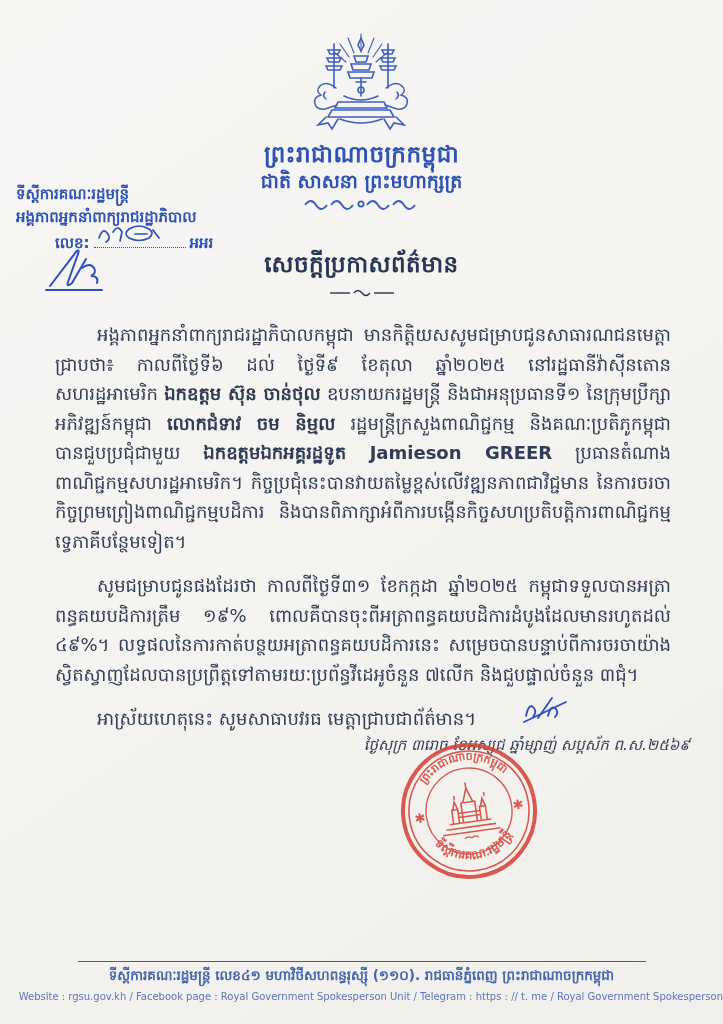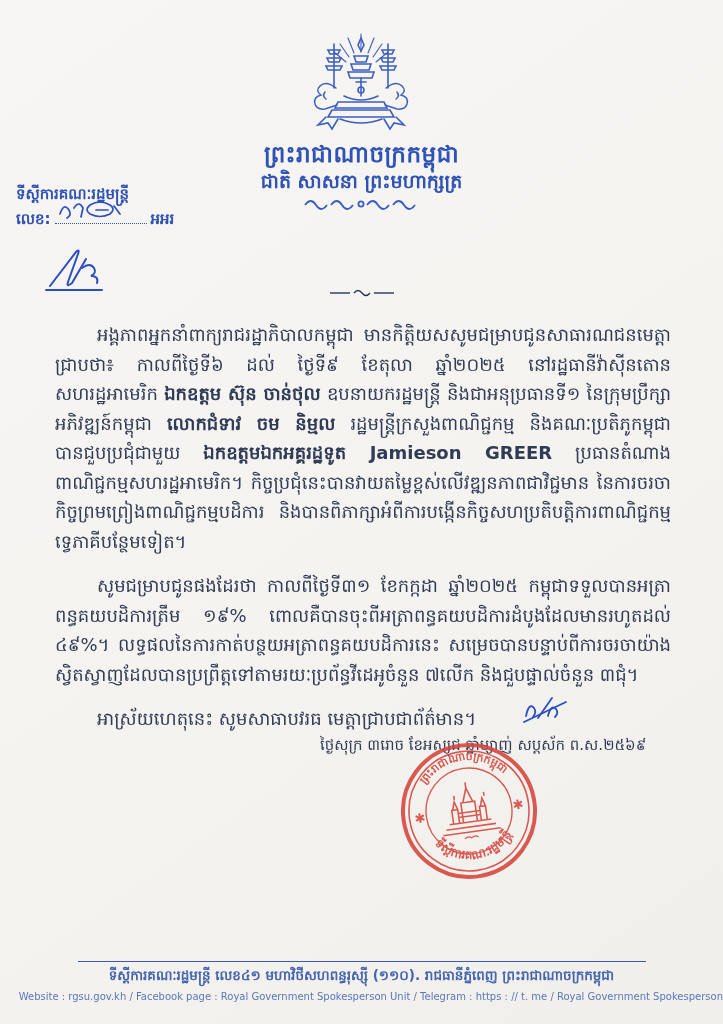--- a/index.html
+++ b/index.html
@@ -11,33 +11,33 @@
   }
   .center{text-align:center;}
   .abs{position:absolute;}
   
   .emblem{left:296px;top:30px;width:130px;height:108px;}
   .kingdom{left:0;top:140px;width:723px;font-size:23px;font-weight:bold;color:#2f52b5;letter-spacing:.5px;}
   .motto{left:0;top:169px;width:723px;font-size:19px;font-weight:bold;color:#2f52b5;}
   .flourish{left:301px;top:196px;width:121px;height:16px;}
   
   .sender{left:16px;top:183px;width:260px;color:#2f52b5;font-weight:bold;font-size:15px;line-height:1.55;}
-  .refline{position:relative;margin-top:2px;}
+  .refline{position:relative;margin-top:2px;margin-left:39px;}
   .dots{display:inline-block;width:92px;border-bottom:1.5px dotted #2f52b5;height:12px;margin:0 4px;}
   .scribble{position:absolute;left:40px;top:-12px;}
   .sig{left:42px;top:246px;width:70px;height:48px;}
   
   .title{left:0;top:250px;width:723px;font-size:23px;font-weight:bold;color:#273656;letter-spacing:.5px;}
   .titledivider{left:330px;top:287px;width:64px;height:12px;}
   
   .body{left:55px;top:320px;width:616px;font-size:18px;line-height:1.64;color:#303b56;text-align:justify;}
   .body p{margin:0 0 15px 0;text-indent:42px;}
   .closing{margin-top:2px;}
   
-  .dateline{left:320px;top:733px;width:370px;font-size:15px;color:#303b56;text-align:left;line-height:1.7;}
+  .dateline{left:320px;top:733px;width:370px;font-size:15px;color:#303b56;text-align:right;line-height:1.7;font-style:italic;}
   
   .seal{left:398px;top:740px;width:142px;height:142px;transform:rotate(-8deg);opacity:.88;}
   .approval{left:518px;top:692px;width:52px;height:34px;}
   
   .footrule{left:78px;top:961px;width:568px;height:0;border-top:1.6px solid #3a5cb3;}
   .footkh{left:0;top:967px;width:723px;font-size:13.5px;color:#4565b0;font-weight:bold;text-align:center;}
   .footen{left:0;top:991px;width:723px;font-size:10px;color:#5b76ba;text-align:right;}
 </style>
 </head>
 <body>
@@ -97,36 +97,38 @@
   <svg class="abs flourish" viewBox="0 0 121 16" fill="none" stroke="#3c5ec0" stroke-width="1.8">
     <path d="M4 9 q6 -8 11 0 q5 8 11 0"></path>
     <path d="M30 9 q6 -8 11 0 q5 8 11 0"></path>
     <circle cx="60" cy="8" r="2.6"></circle>
     <path d="M66 9 q6 -8 11 0 q5 8 11 0"></path>
     <path d="M92 9 q6 -8 11 0 q5 8 11 0"></path>
   </svg>
 
   <div class="abs sender">
     <div>ទីស្តីការគណៈរដ្ឋមន្ត្រី</div>
+    <div>អង្គភាពអ្នកនាំពាក្យរាជរដ្ឋាភិបាល</div>
     <div class="refline">
       <span>លេខ:</span><span class="dots"></span><span>អអរ</span>
       <svg class="scribble" width="100" height="26" viewBox="0 0 100 26" fill="none" stroke="#2b4fc0" stroke-width="1.7" stroke-linecap="round">
         <path d="M4 18 q4 -12 9 -4 q3 5 -2 8 M18 12 q5 -8 9 0 l-2 9"></path>
         <path d="M34 9 q10 -6 20 0 q6 4 0 9 q-10 5 -20 0 q-6 -4 0 -9"></path>
         <path d="M40 14 h12 M58 10 l6 8"></path>
       </svg>
     </div>
   </div>
 
   <svg class="abs sig" viewBox="0 0 70 48" fill="none" stroke="#2b4fc0" stroke-width="2" stroke-linecap="round">
     <path d="M8 40 L34 6 q4 -4 2 2 L26 36 q-2 6 4 1 l14 -24"></path>
     <path d="M40 22 q8 -6 12 0 q3 5 -3 8 q8 0 6 7"></path>
     <path d="M4 44 h56"></path>
   </svg>
 
+  <div class="abs title center">សេចក្តីប្រកាសព័ត៌មាន</div>
   <svg class="abs titledivider" viewBox="0 0 64 12" fill="none" stroke="#273656" stroke-width="1.4">
     <line x1="0" y1="6" x2="20" y2="6"></line>
     <path d="M24 6 q4 -5 8 0 q4 5 8 0"></path>
     <line x1="44" y1="6" x2="64" y2="6"></line>
   </svg>
 
   <div class="abs body">
     <p><span>អង្គភាពអ្នកនាំពាក្យរាជរដ្ឋាភិបាលកម្ពុជា មានកិត្តិយសសូមជម្រាបជូនសាធារណជនមេត្តាជ្រាបថា៖ កាលពីថ្ងៃទី៦ ដល់ ថ្ងៃទី៩ ខែតុលា ឆ្នាំ២០២៥ នៅរដ្ឋធានីវ៉ាស៊ីនតោន សហរដ្ឋអាមេរិក </span><span style="font-weight: bold;">ឯកឧត្តម ស៊ុន ចាន់ថុល</span><span> ឧបនាយករដ្ឋមន្ត្រី និងជាអនុប្រធានទី១ នៃក្រុមប្រឹក្សាអភិវឌ្ឍន៍កម្ពុជា </span><span style="font-weight: bold;">លោកជំទាវ ចម និម្មល</span><span> រដ្ឋមន្ត្រីក្រសួងពាណិជ្ជកម្ម និងគណៈប្រតិភូកម្ពុជា បានជួបប្រជុំជាមួយ </span><span style="font-weight: bold;">ឯកឧត្តមឯកអគ្គរដ្ឋទូត Jamieson GREER</span><span> ប្រធានតំណាងពាណិជ្ជកម្មសហរដ្ឋអាមេរិក។ កិច្ចប្រជុំនេះបានវាយតម្លៃខ្ពស់លើវឌ្ឍនភាពជាវិជ្ជមាន នៃការចរចាកិច្ចព្រមព្រៀងពាណិជ្ជកម្មបដិការ និងបានពិភាក្សាអំពីការបង្កើនកិច្ចសហប្រតិបត្តិការពាណិជ្ជកម្មទ្វេភាគីបន្ថែមទៀត។</span></p>
     <p><span>សូមជម្រាបជូនផងដែរថា កាលពីថ្ងៃទី៣១ ខែកក្កដា ឆ្នាំ២០២៥ កម្ពុជាទទួលបានអត្រាពន្ធគយបដិការត្រឹម ១៩% ពោលគឺបានចុះពីអត្រាពន្ធគយបដិការដំបូងដែលមានរហូតដល់ ៤៩%។ លទ្ធផលនៃការកាត់បន្ថយអត្រាពន្ធគយបដិការនេះ សម្រេចបានបន្ទាប់ពីការចរចាយ៉ាងស្វិតស្វាញដែលបានប្រព្រឹត្តទៅតាមរយៈប្រព័ន្ធវីដេអូចំនួន ៧លើក និងជួបផ្ទាល់ចំនួន ៣ជុំ។</span></p>
     <p class="closing"><span>អាស្រ័យហេតុនេះ សូមសាធាបវរធ មេត្តាជ្រាបជាព័ត៌មាន។</span></p>

